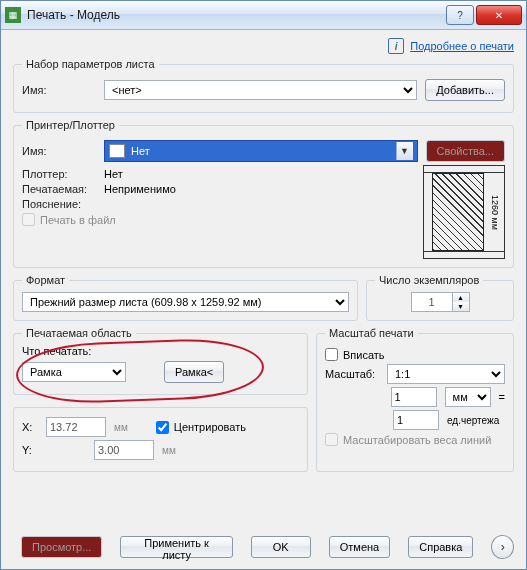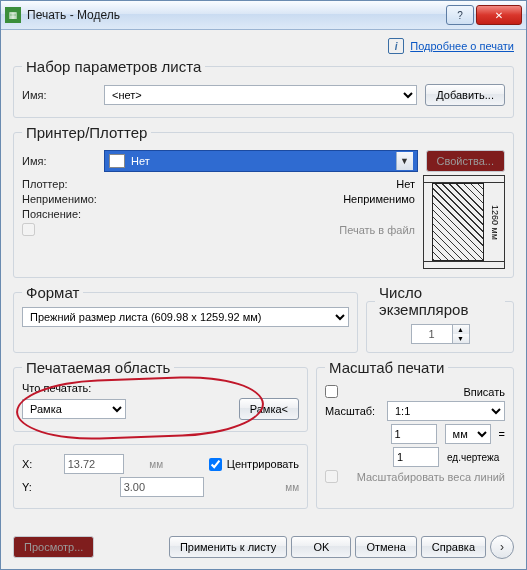--- a/index.html
+++ b/index.html
@@ -51,22 +51,22 @@
   width:14px;height:14px;border:1px solid #3a6ea5;border-radius:2px;
   color:#3a6ea5;font-size:10px;display:flex;align-items:center;justify-content:center;font-style:italic;font-weight:bold;
 }
 .helpline a { color:#0b57c4; font-size:11px; text-decoration:underline; cursor:pointer;}
 fieldset {
   border:1px solid #cfd6de;
   border-radius:3px;
   margin:0 0 6px 0;
   padding:6px 8px 8px 8px;
 }
-legend { font-size:15px; color:#222; padding:0 4px;margin-top:32px;}
-.row { display:flex; align-items:center; gap:8px; margin:3px 0;justify-content:space-between;}
+legend { font-size:11px; color:#222; padding:0 4px;margin-top:32px;}
+.row { display:flex; align-items:center; gap:8px; margin:3px 0;}
 label.lab { width:74px; color:#222;}
 select, input[type=text] {
   font: inherit;
   border:1px solid #a7b1bd;
   background:#fff;
   height:20px;
   padding:1px 3px;
   box-sizing:border-box;
 }
 .btn {
@@ -99,21 +99,21 @@
 }
 .paper-preview .dim span { writing-mode:vertical-rl; font-size:9px; }
 .hand-circle {
   position:absolute; width:244px; height:56px; border:2px solid #c0172a;
   border-radius:60%/90%; left:-6px; top:-4px; pointer-events:none;
   transform:rotate(-2deg);
 }
 .muted { color:#8c8c8c; }
 .small { font-size:10px; }
 .footer {
-  display:flex; align-items:center; gap:4px; padding:6px 12px 10px 12px;
+  display:flex; align-items:center; gap:18px; padding:6px 12px 10px 20px;
   justify-content:flex-end;
 }
 .footer .left { margin-right:auto; }
 .circle-btn {
   width:22px;height:22px;border-radius:50%;border:1px solid #8a97a8;
   background:linear-gradient(#fefefe,#e3e7ec);display:flex;align-items:center;justify-content:center;
   font-size:12px;color:#333;cursor:pointer;
 }
 .name-combo-hi {
   background:#2f6bd1;color:#fff;border:1px solid #1b4aa0;height:20px;flex:1;
@@ -170,21 +170,21 @@
         </div>
         <button class="btn" disabled="">Свойства...</button>
       </div>
       <div style="display:flex;gap:8px;">
         <div style="flex:1">
           <div class="row">
             <label class="lab">Плоттер:</label>
             <span>Нет</span>
           </div>
           <div class="row">
-            <label class="lab">Неприменимо:</label>
+            <label class="lab">Печатаемая:</label>
             <span>Неприменимо</span>
           </div>
           <div class="row" style="align-items:flex-start">
             <label class="lab">Пояснение:</label>
           </div>
           <div class="row checkbox">
             <input type="checkbox" disabled="" style="">
             <span class="muted">Печать в файл</span>
           </div>
         </div>
@@ -239,21 +239,21 @@
             <label style="width:16px">X:</label>
             <input type="text" style="width: 60px;" disabled="" value="13.72">
             <span class="muted small">мм</span>
             <div class="checkbox" style="margin-left:20px">
               <input type="checkbox" checked="" style="">
               <span>Центрировать</span>
             </div>
           </div>
           <div class="row">
             <label style="width:16px">Y:</label>
-            <input type="text" style="width: 84px;" disabled="" value="3.00">
+            <input type="text" style="width: 60px; margin-left: 48px;" disabled="" value="3.00">
             <span class="muted small">мм</span>
           </div>
         </fieldset>
       </div>
 
       <fieldset style="width:180px">
         <legend>Масштаб печати</legend>
         <div class="checkbox row">
           <input type="checkbox" style="">
           <span>Вписать</span>

